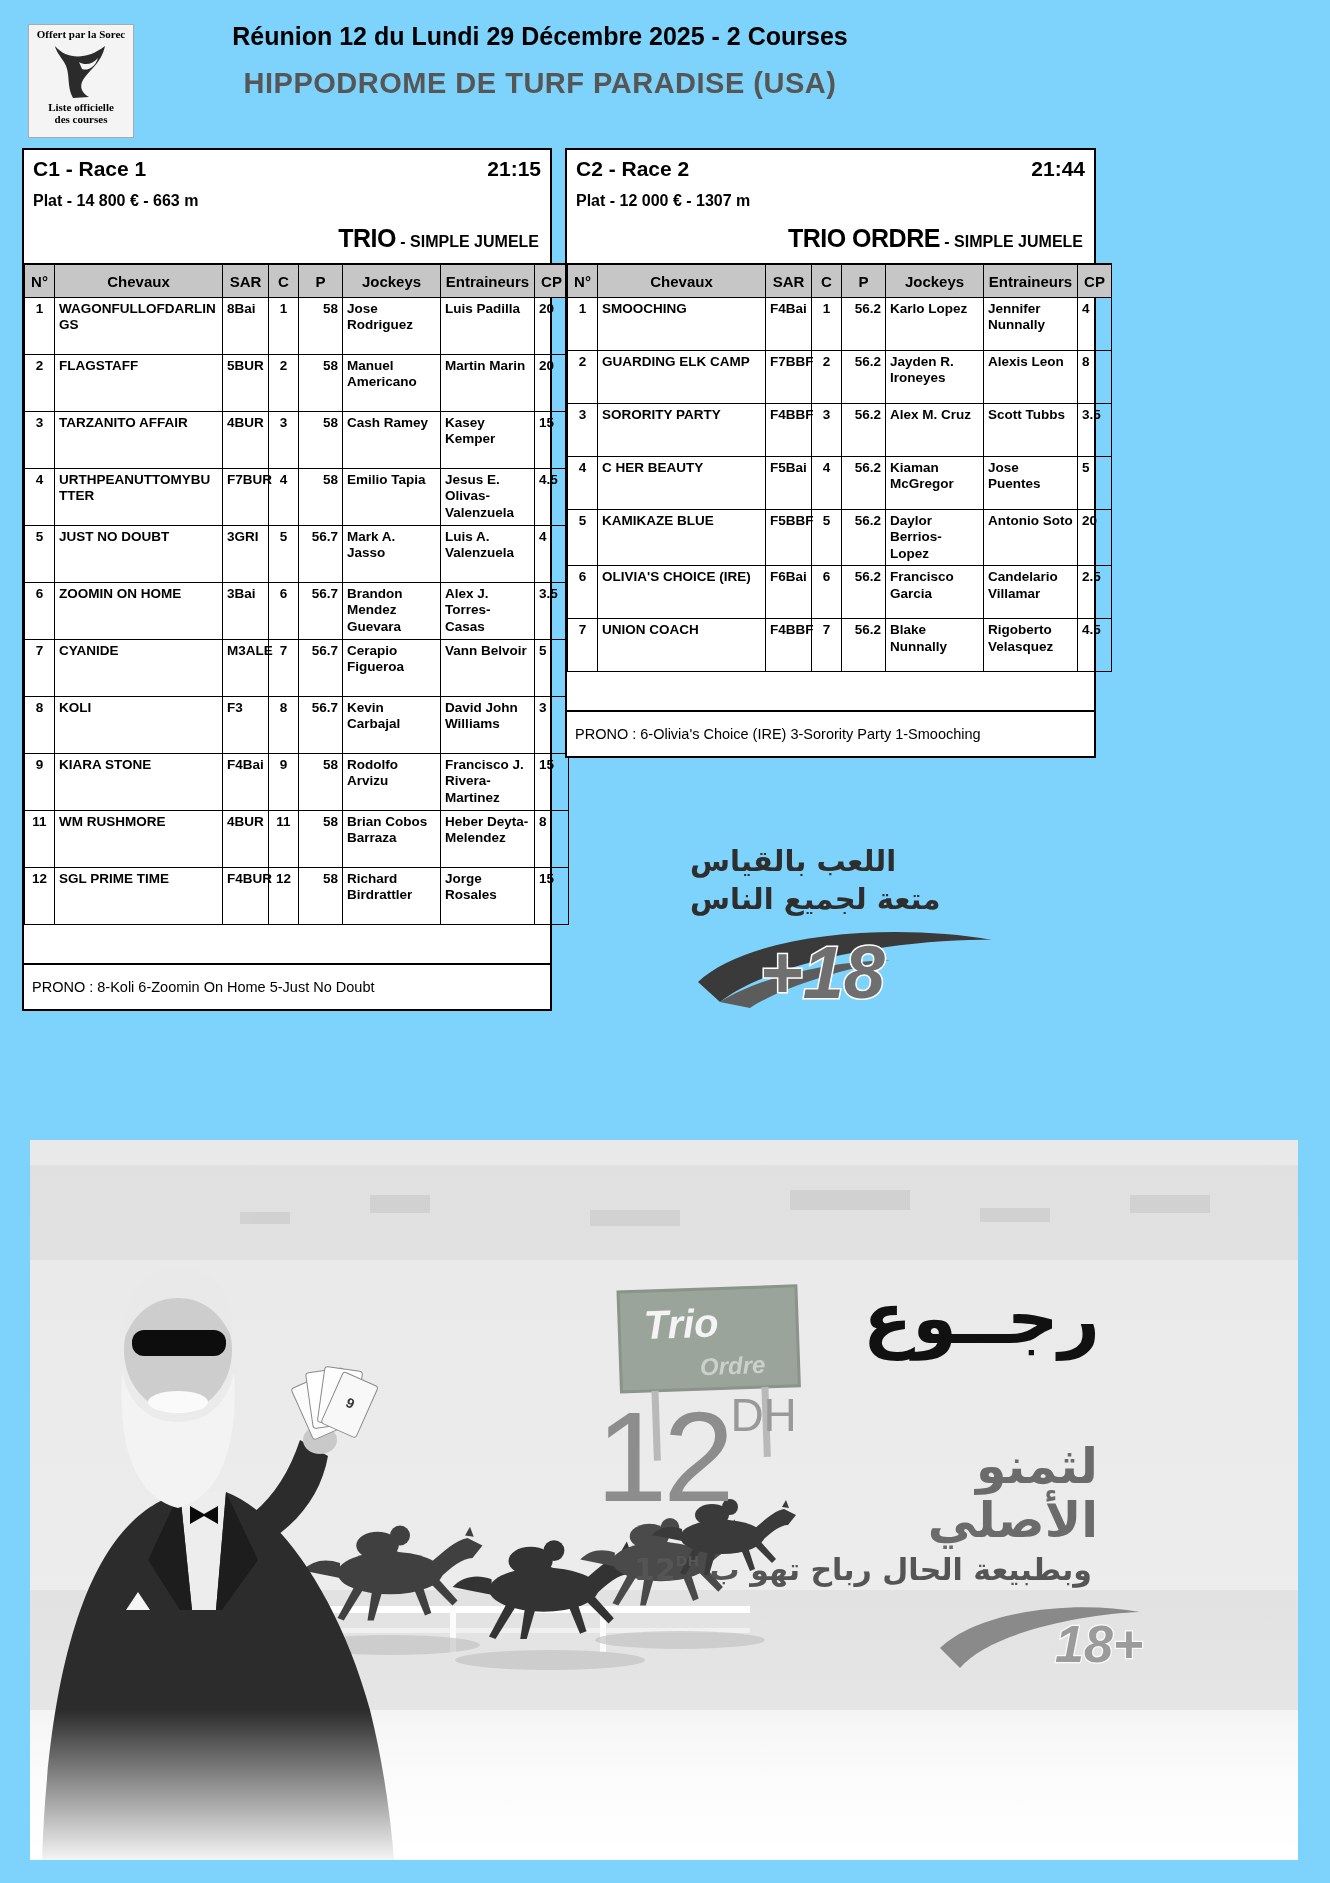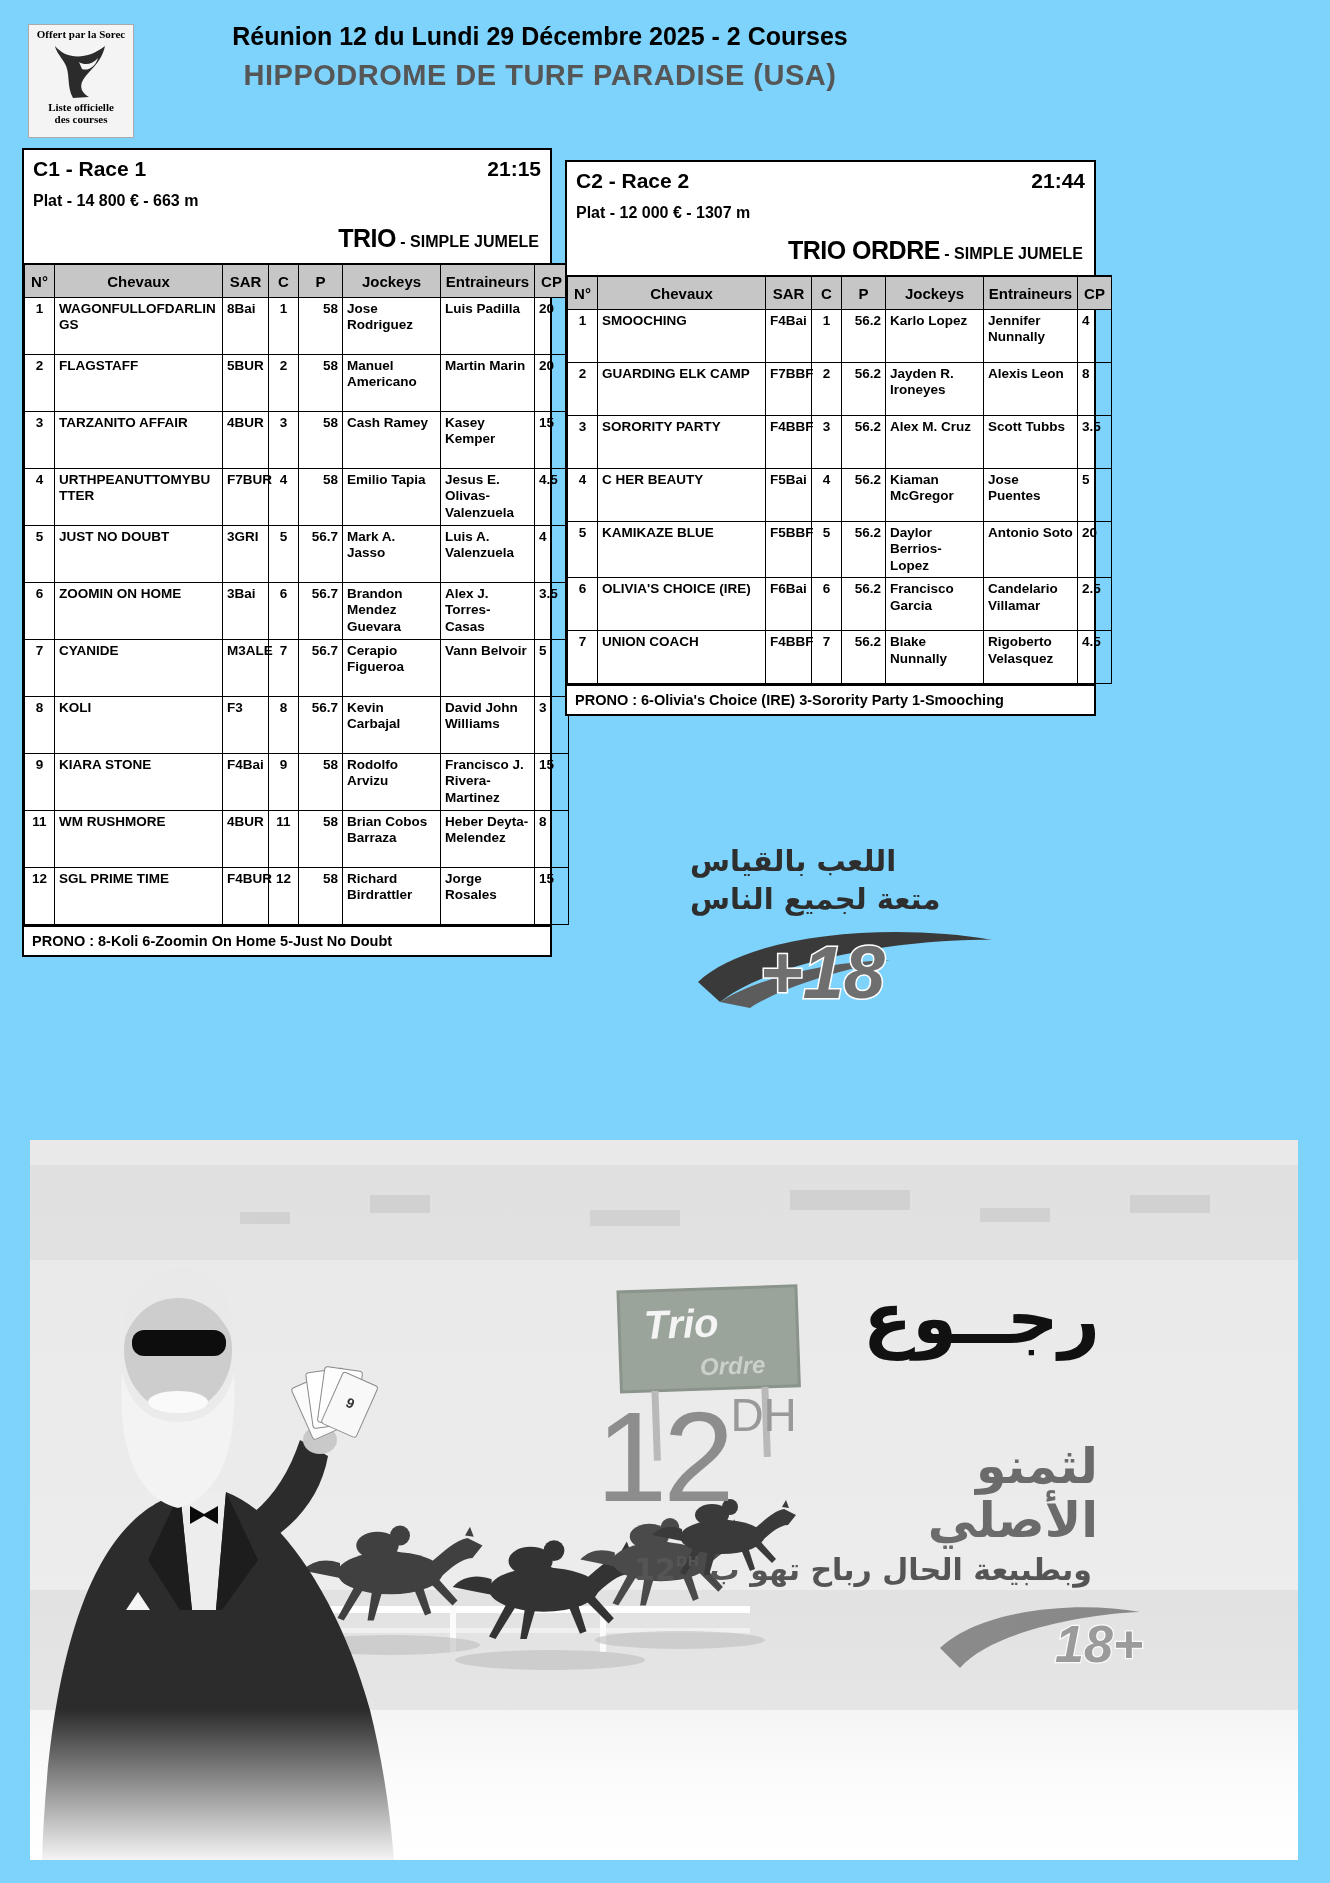--- a/index.html
+++ b/index.html
@@ -7,26 +7,26 @@
         font-family:"Liberation Sans",sans-serif;color:#000;}
 
   
   .logo-box{position:absolute;left:28px;top:24px;width:104px;height:112px;
             background:#f4f4f4;border:1px solid #aaa;text-align:center;
             font-family:"Liberation Serif",serif;font-weight:bold;font-size:11px;line-height:1.15;}
   .logo-box .lg-top{padding-top:3px;}
   .logo-box svg{display:block;margin:1px auto;}
   .hdr{position:absolute;left:0;top:22px;width:1080px;text-align:center;}
   .hdr .t1{font-size:25px;font-weight:bold;}
-  .hdr .t2{font-size:29px;font-weight:bold;color:#565656;margin-top:8px;letter-spacing:.5px;}
+  .hdr .t2{font-size:29px;font-weight:bold;color:#565656;margin-top:16px;letter-spacing:.5px;}
 
   
   .race-box{position:absolute;border:2px solid #000;background:#fff;}
   #race1{left:22px;top:148px;width:526px;}
-  #race2{left:565px;top:160px;width:527px;}
+  #race2{left:565px;top:148px;width:527px;}
   .race-head{padding:7px 9px 2px 9px;}
   .race-title-row{display:flex;justify-content:space-between;align-items:center;
                   font-size:21px;font-weight:bold;}
   .race-conditions{font-size:16px;font-weight:bold;margin-top:11px;}
   .bet-line{text-align:right;font-weight:bold;margin:14px 2px 8px 0;}
   .bet-main{font-size:25px;letter-spacing:-.5px;}
   .bet-suffix{font-size:16px;}
 
   table.runners{width:100%;border-collapse:collapse;table-layout:fixed;}
   table.runners th{background:#c6c6c6;border:1px solid #000;border-top:2px solid #000;
@@ -36,21 +36,21 @@
   #race1 table.runners td{height:50px;}
   #race2 table.runners td{height:46px;}
   td.c-num{text-align:center;}
   td.c-horse{font-size:14px;word-break:break-all;}
   td.c-sar{font-size:9.5px;padding-top:4px;}
   td.c-c{text-align:center;}
   td.c-p{text-align:right;}
   td.c-cp{text-align:left;}
   .w-num{width:30px}.w-horse{width:168px}.w-sar{width:46px}.w-c{width:30px}
   .w-p{width:44px}.w-jockey{width:98px}.w-trainer{width:94px}.w-cp{width:34px}
-  .prono{border-top:2px solid #000;font-size:14.5px;font-weight:bold;padding:6px 8px;}
+  .prono{border-top:2px solid #000;font-size:14.5px;font-weight:normal;padding:14px 8px;margin-top:38px;}
 
   
   .arabic{font-family:"DejaVu Sans",sans-serif;font-weight:bold;direction:rtl;}
 
   
   .age-logo{position:absolute;left:690px;top:843px;width:330px;height:175px;}
   .age-logo .l1,.age-logo .l2{text-align:left;font-size:29px;color:#2e2e2e;line-height:1.3;padding-right:6px;}
   .age-logo svg{display:block;margin-top:-6px;}
 
   

